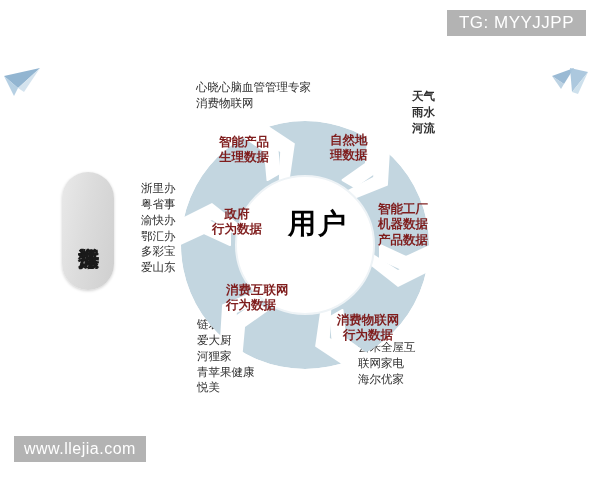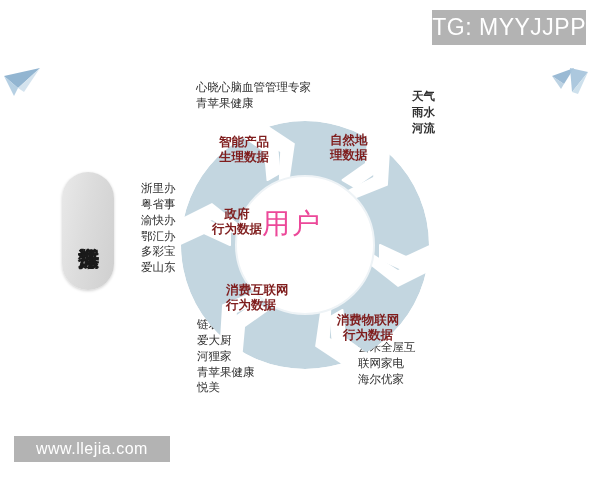--- a/index.html
+++ b/index.html
@@ -32,29 +32,29 @@
     font-family: "Liberation Sans", "DejaVu Sans", sans-serif;
     letter-spacing: 0.5px;
     display: flex;
     align-items: center;
     justify-content: center;
     white-space: nowrap;
   }
   #wm-top {
     right: 14px;
     top: 10px;
-    height: 35px;
-    padding: 0 0;
-    font-size: 23px;
+    height: 26px;
+    padding: 0 12px;
+    font-size: 17px;
   }
   #wm-bottom {
     left: 14px;
     bottom: 18px;
     height: 26px;
-    padding: 0 22px;
+    padding: 0 10px;
     font-size: 16px;
   }
 
   
   .planes {
     position: absolute;
   }
   #planes-left { left: 2px; top: 62px; }
   #planes-right { left: 548px; top: 58px; }
 
@@ -122,24 +122,24 @@
   #lab-factory  { left: 378px; top: 201px; width: 88px;  text-align: left; }
   #lab-iot      { left: 320px; top: 282px; width: 96px;  text-align: center; margin-top: 30px; }
   #lab-internet { left: 226px; top: 282px; width: 100px; text-align: left; }
   #lab-gov      { left: 196px; top: 206px; width: 82px;  text-align: center; }
 
   #center-label {
     position: absolute;
     left: 262px;
     top: 205px;
     width: 86px;
-    text-align: left;
+    text-align: right;
     font-size: 28px;
-    font-weight: normal;
-    color: #ec4899;
+    font-weight: bold;
+    color: #000000;
     letter-spacing: 2px;
   }
 </style>
 </head>
 <body>
 
 <div id="stage">
 
   <div class="planes" id="planes-left">
     <svg width="44" height="40" viewBox="0 0 44 40" aria-hidden="true">
@@ -162,21 +162,21 @@
     <span class="vtext">数据海洋</span>
   </div>
 
   <div class="anno" id="anno-gov">浙里办
 粤省事
 渝快办
 鄂汇办
 多彩宝
 爱山东</div>
   <div class="anno" id="anno-smart">心晓心脑血管管理专家
-青苹果健康</div>
+消费物联网</div>
   <div class="anno" id="anno-nature">天气
 雨水
 河流</div>
   <div class="anno" id="anno-iot">云米全屋互
 联网家电
 海尔优家</div>
   <div class="anno" id="anno-internet">链农
 爱大厨
 河狸家
 青苹果健康
@@ -248,20 +248,23 @@
 
       <circle cx="127" cy="127" r="69" fill="#ffffff"></circle>
       <circle cx="127" cy="127" r="69" fill="none" stroke="#eef3f6" stroke-width="2"></circle>
     </svg>
   </div>
 
   <div class="seg-label" id="lab-smart">智能产品
 生理数据</div>
   <div class="seg-label" id="lab-nature">自然地
 理数据</div>
+  <div class="seg-label" id="lab-factory">智能工厂
+机器数据
+产品数据</div>
   <div class="seg-label" id="lab-iot">消费物联网
 行为数据</div>
   <div class="seg-label" id="lab-internet">消费互联网
 行为数据</div>
   <div class="seg-label" id="lab-gov">政府
 行为数据</div>
 
   <div id="center-label">用户</div>
 
   <div class="watermark" id="wm-top">TG: MYYJJPP</div>

